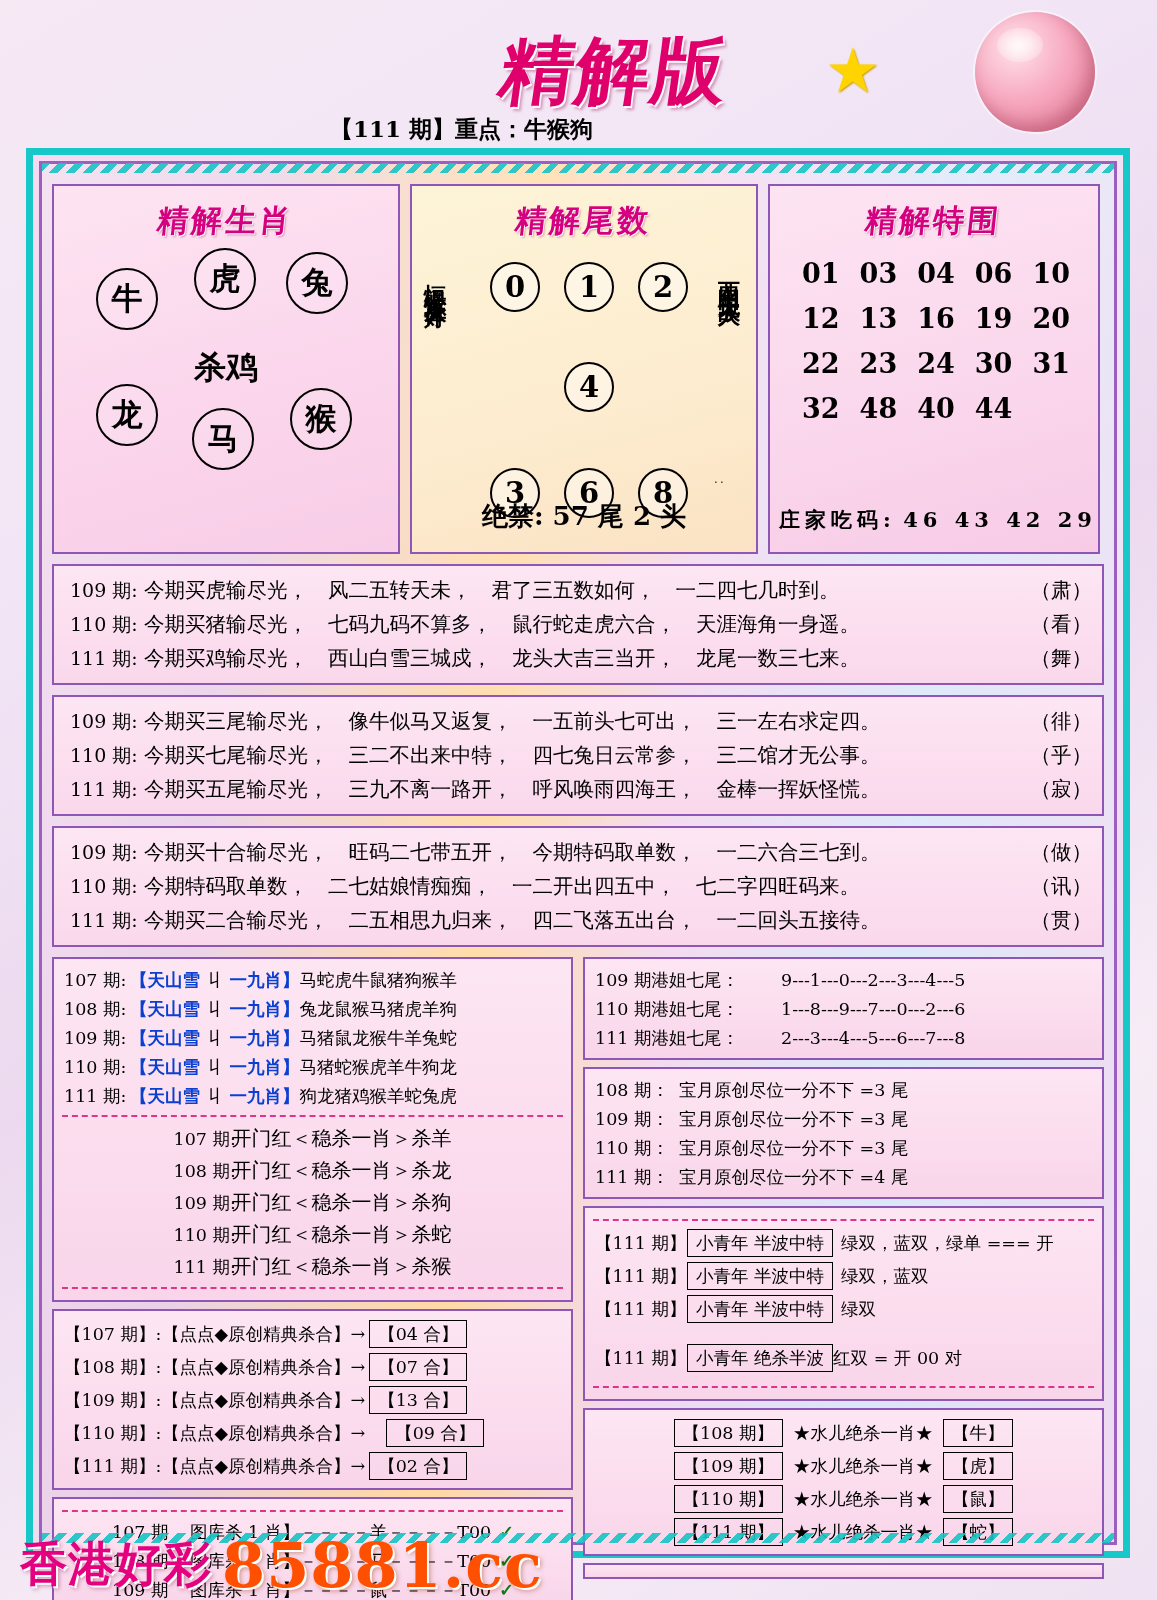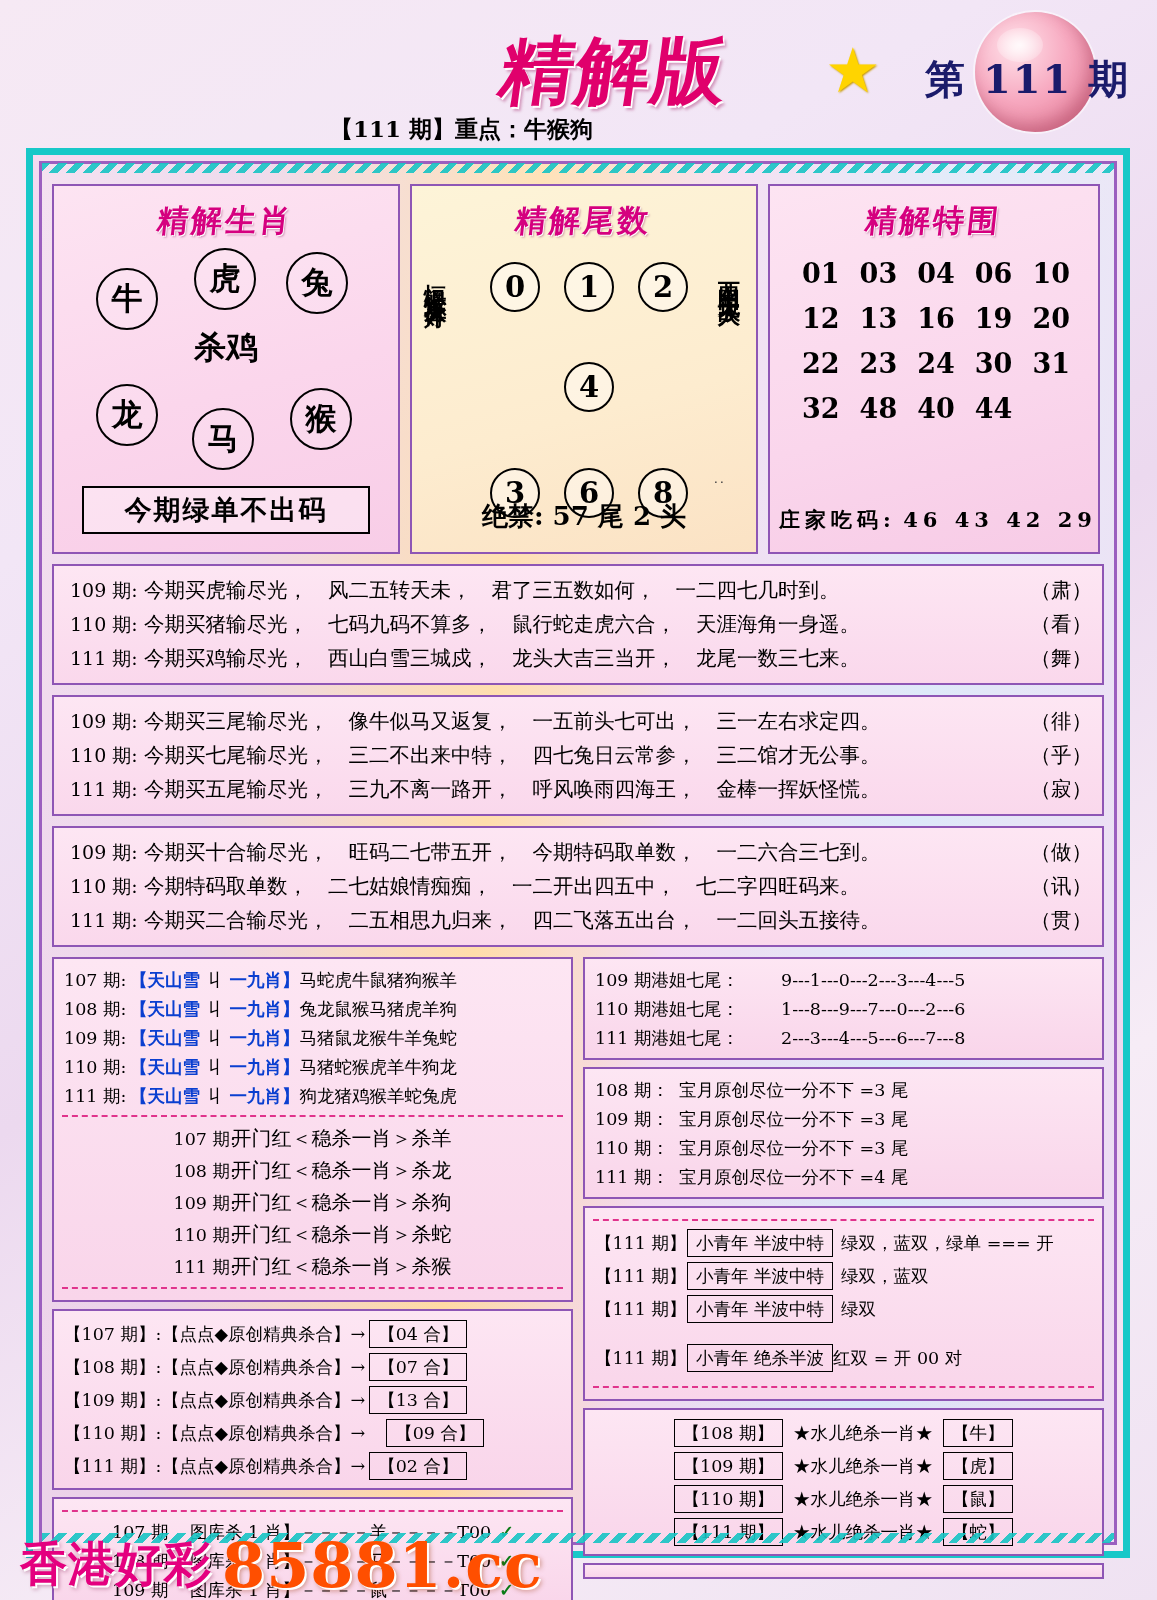--- a/index.html
+++ b/index.html
@@ -208,43 +208,41 @@
     letter-spacing:1px; line-height:.95;
   }
 </style>
 </head>
 <body>
 
 <div class="header">
   <div class="hdr-ball"></div>
   <div class="hdr-title">精解版</div>
   <div class="hdr-star">★</div>
-  <div class="hdr-issue">第 111 期</div>
   <div class="hdr-focus">【111 期】重点：牛猴狗</div>
 </div>
 
 <div class="frame">
   <div class="frame-inner">
     <div class="zig top"></div>
     <div class="zig bot"></div>
 
     <div class="top-row">
 
       <div class="panel p1">
         <div class="panel-title">精解生肖</div>
         <div class="zodiac-area">
           <div class="zo" style="left:42px; top:26px;">牛</div>
           <div class="zo" style="left:140px; top:6px;">虎</div>
           <div class="zo" style="left:232px; top:10px;">兔</div>
-          <div class="zo-kill" style="left:140px; top:84px;">杀鸡</div>
+          <div class="zo-kill" style="left:140px; top:104px;">杀鸡</div>
           <div class="zo" style="left:42px; top:142px;">龙</div>
           <div class="zo" style="left:138px; top:166px;">马</div>
           <div class="zo" style="left:236px; top:146px;">猴</div>
         </div>
-        <div class="green-box">今期绿单不出码</div>
       </div>
 
       <div class="panel p2">
         <div class="panel-title">精解尾数</div>
         <div class="tails-wrap">
           <div class="v-text v-left">恒心锻炼身体好</div>
           <div class="v-text v-right">西出阳关无故人</div>
           <div class="tail-c" style="left:78px; top:20px;">0</div>
           <div class="tail-c" style="left:152px; top:20px;">1</div>
           <div class="tail-c" style="left:226px; top:20px;">2</div>

